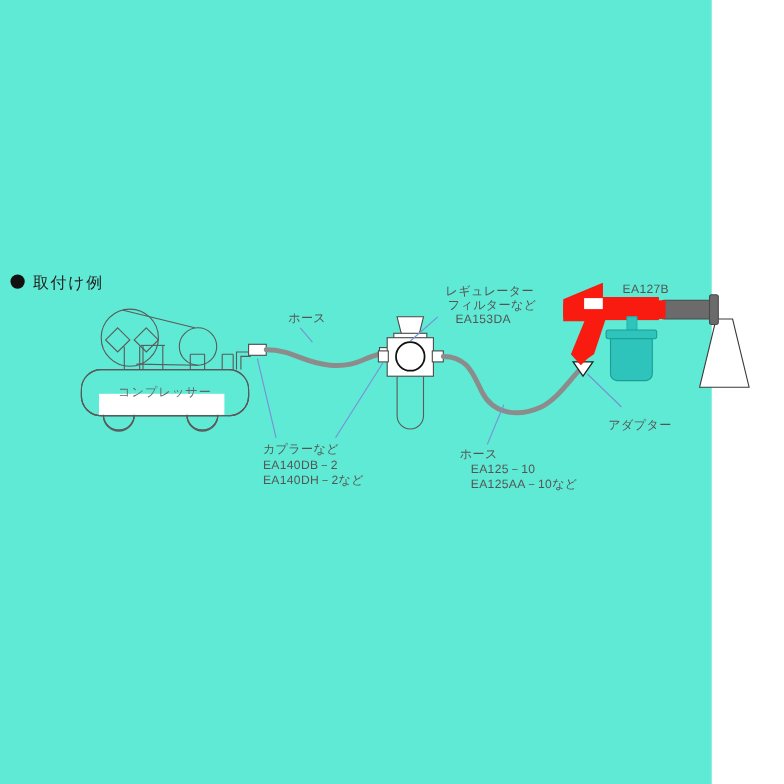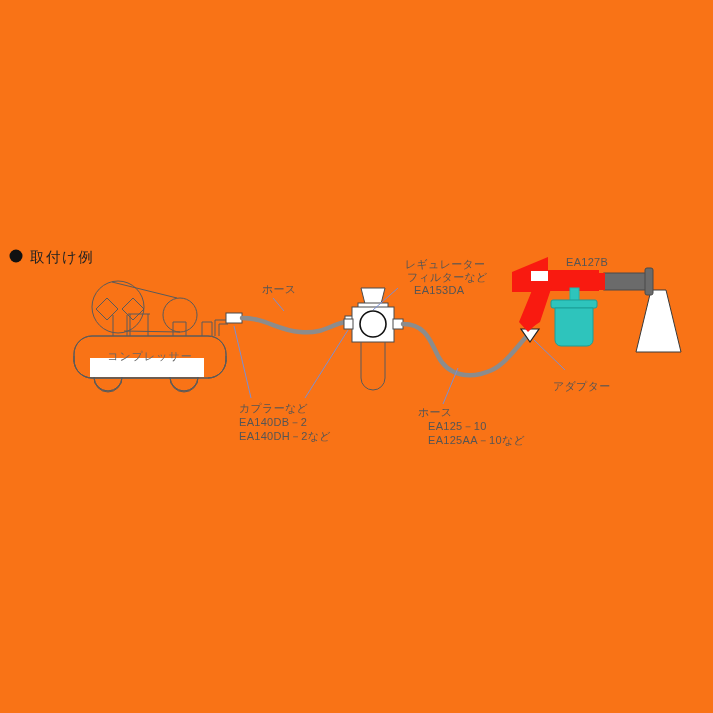--- a/index.html
+++ b/index.html
@@ -10,23 +10,23 @@
   }
   body {
     width: 713px;
     height: 713px;
     font-family: "Liberation Sans", "DejaVu Sans", sans-serif;
     overflow: hidden;
     position: relative;
   }
   #diagram-root {
     position: relative;
-    width: 713px;
+    width: 647px;
     height: 713px;
-    background: #f97316;
+    background: #5eead4;
   }
   svg#figure {
     position: absolute;
     left: 0;
     top: 0;
     width: 713px;
     height: 713px;
     display: block;
   }
   .lbl {

